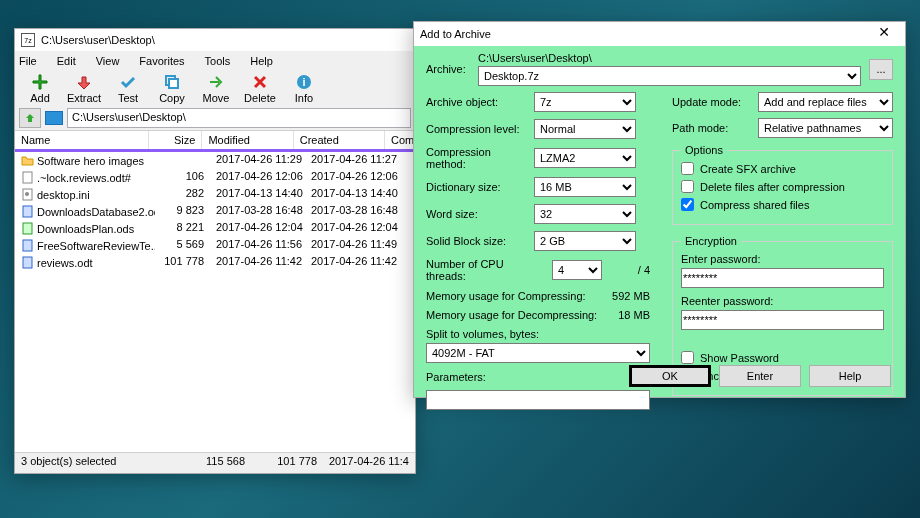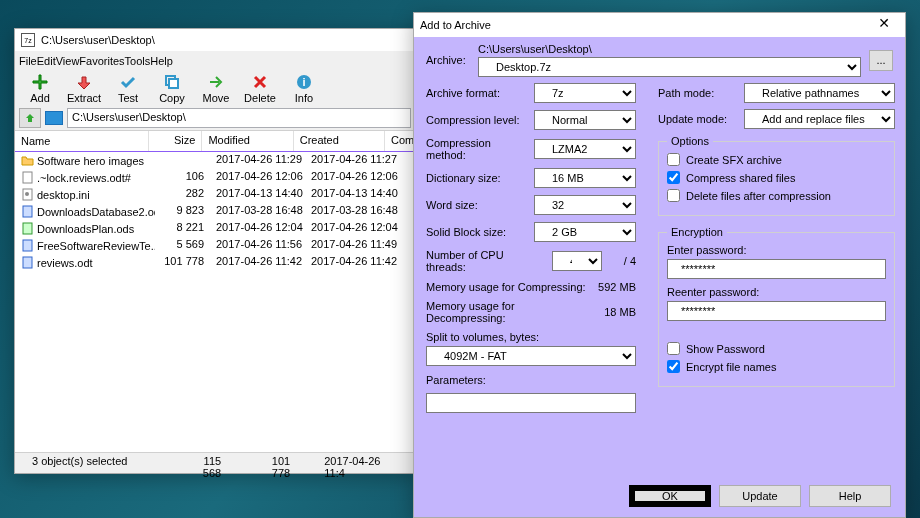--- a/index.html
+++ b/index.html
@@ -1,59 +1,59 @@
 <!DOCTYPE html>
 <html><head>
 <meta charset="utf-8">
 <style>
 *{margin:0;padding:0;box-sizing:border-box;font-family:"Segoe UI",Tahoma,sans-serif;font-size:11px;color:#000}
 body{background:linear-gradient(135deg,#0a4a5c,#1a6a7c,#0a3a4c);width:920px;height:518px;position:relative;overflow:hidden}
 .window{position:absolute;background:#fff;border:1px solid #aaa;box-shadow:0 4px 20px rgba(0,0,0,.3)}
 .w1{left:14px;top:28px;width:402px;height:446px;background:#f0f0f0}
 .titlebar{height:22px;background:#fff;display:flex;align-items:center;padding:0 6px;gap:6px}
 .titlebar .ico{width:14px;height:14px;border:1px solid #555;display:flex;align-items:center;justify-content:center;font-size:7px}
-.menubar{height:19px;display:flex;padding:0 4px;gap:0;background:#f0f0f0;align-items:center}
+.menubar{height:19px;display:flex;padding:0 4px;gap:20px;background:#f0f0f0;align-items:center}
 .toolbar{height:36px;display:flex;padding:2px 4px;gap:2px;background:#f0f0f0}
 .tbtn{width:42px;display:flex;flex-direction:column;align-items:center;justify-content:center;gap:1px}
 .tbtn .ic{width:18px;height:18px}
 .addressbar{height:24px;display:flex;padding:2px 4px;gap:4px;align-items:center;background:#f0f0f0}
 .upbtn{width:22px;height:20px;border:1px solid #adadad;background:#e1e1e1;display:flex;align-items:center;justify-content:center}
 .pill{width:18px;height:14px;background:#2a90d8;border:1px solid #1a70b8}
 .addr{flex:1;height:20px;border:1px solid #abadb3;background:#fff;padding:2px 4px}
 .filelist{background:#fff;height:322px;border-top:1px solid #d0d0d0}
-.hdrrow{display:flex;height:21px;border-bottom:1px solid #8b5cf6}
+.hdrrow{display:flex;height:21px;border-bottom:3px solid #8b5cf6}
 .hdrrow div{padding:3px 6px;border-right:1px solid #e0e0e0}
 .frow{display:flex;height:17px;padding:1px 0}
 .frow div{padding:0 6px;overflow:hidden;white-space:nowrap}
 .c1{width:140px;display:flex;align-items:center;gap:3px}
 .c2{width:55px;text-align:right}
 .c3{width:95px}
 .c4{width:95px}
 .c5{width:30px}
 .fic{width:13px;height:13px;flex-shrink:0}
 .status{height:20px;border-top:1px solid #d0d0d0;display:flex;padding:2px 0;background:#f0f0f0}
-.status div{padding:0 17px}
-.w2{left:413px;top:12px;width:493px;height:506px;background:#c4b5fd}
+.status div{padding:0 6px}
+.w2{left:413px;top:21px;width:493px;height:377px;background:#86efac}
 .w2 .titlebar{justify-content:space-between;height:24px}
 .closex{width:30px;height:20px;text-align:center;font-size:14px}
 .dlgbody{padding:6px 12px 0 12px}
 .row{display:flex;align-items:center;margin-bottom:6px;gap:8px}
 .lbl{width:100px}
-select,input[type=text],input[type=password]{border:1px solid #7a7a7a;background:#fff;height:20px;padding:1px 13px;font-size:11px}
+select,input[type=text],input[type=password]{border:1px solid #7a7a7a;background:#fff;height:20px;padding:1px 1px;font-size:11px}
 .cols{display:flex;gap:22px;margin-top:6px}
 .coll{width:224px}
 .colr{flex:1}
 .coll .row{margin-bottom:7px}
 fieldset{border:1px solid #d0d0d0;padding:6px 8px 8px 8px;margin-bottom:10px}
 legend{padding:0 4px}
 .chk{display:flex;align-items:center;gap:6px;margin-bottom:5px}
 .chk input{width:13px;height:13px}
 .btns{position:absolute;bottom:10px;right:14px;display:flex;gap:8px}
 .btn{width:82px;height:22px;border:1px solid #adadad;background:#e1e1e1;display:flex;align-items:center;justify-content:center}
-.btn.primary{border:6px solid #000000}
+.btn.primary{border:3px solid #000000}
 .browse{width:24px;height:21px;border:1px solid #adadad;background:#e1e1e1;display:flex;align-items:center;justify-content:center}
 .r{text-align:right}
 </style>
 </head>
 <body>
 
 <div class="window w1">
   <div class="titlebar">
     <span class="ico">7z</span>
     <span>C:\Users\user\Desktop\</span>
@@ -229,21 +229,21 @@
       <div style="flex:1">
         <div style="margin-bottom:2px">C:\Users\user\Desktop\</div>
         <select style="width:100%"><option>Desktop.7z</option></select>
       </div>
       <div class="browse">...</div>
     </div>
 
     <div class="cols">
       <div class="coll">
         <div class="row">
-            <span class="lbl">Archive format:</span>
+            <span class="lbl">Archive object:</span>
             <select style="width:102px"><option>7z</option></select>
           </div>
         <div class="row">
             <span class="lbl">Compression level:</span>
             <select style="width:102px"><option>Normal</option></select>
           </div>
         <div class="row">
             <span class="lbl">Compression method:</span>
             <select style="width:102px"><option>LZMA2</option></select>
           </div>
@@ -271,40 +271,40 @@
         <div class="row">
             <span style="flex:1">Memory usage for Decompressing:</span>
             <span>18 MB</span>
           </div>
         <div style="margin-top:2px"><div style="margin-bottom:3px">Split to volumes, bytes:</div><select style="width:100%"><option>4092M - FAT</option></select></div>
         <div style="margin-top:8px"><div style="margin-bottom:7px">Parameters:</div><input type="text" style="width: 100%;" value=""></div>
       </div>
 
       <div class="colr">
         <div class="row">
+            <span style="width:78px">Update mode:</span>
+            <select style="flex:1"><option>Add and replace files</option></select>
+          </div>
+        <div class="row">
             <span style="width:78px">Path mode:</span>
             <select style="flex:1"><option>Relative pathnames</option></select>
-          </div>
-        <div class="row">
-            <span style="width:78px">Update mode:</span>
-            <select style="flex:1"><option>Add and replace files</option></select>
           </div>
         <fieldset>
           <legend>Options</legend>
           <label class="chk">
               <input type="checkbox" style="">
               <span>Create SFX archive</span>
             </label>
           <label class="chk">
+              <input type="checkbox" style="">
+              <span>Delete files after compression</span>
+            </label>
+          <label class="chk">
               <input type="checkbox" checked="" style="">
               <span>Compress shared files</span>
-            </label>
-          <label class="chk">
-              <input type="checkbox" style="">
-              <span>Delete files after compression</span>
             </label>
         </fieldset>
         <fieldset>
           <legend>Encryption</legend>
           <div style="margin-bottom:3px">Enter password:</div>
           <input type="text" style="width: 100%;" value="********">
           <div style="margin:7px 0 3px">Reenter password:</div>
           <input type="text" style="width: 100%;" value="********">
           <label class="chk" style="margin-top:21px">
               <input type="checkbox" style="">
@@ -313,16 +313,16 @@
           <label class="chk" style="margin-top:0">
               <input type="checkbox" checked="" style="">
               <span>Encrypt file names</span>
             </label>
         </fieldset>
       </div>
     </div>
   </div>
   <div class="btns">
     <div class="btn primary">OK</div>
-    <div class="btn">Update</div>
+    <div class="btn">Enter</div>
     <div class="btn">Help</div>
   </div>
 </div>
 
 </body></html>

